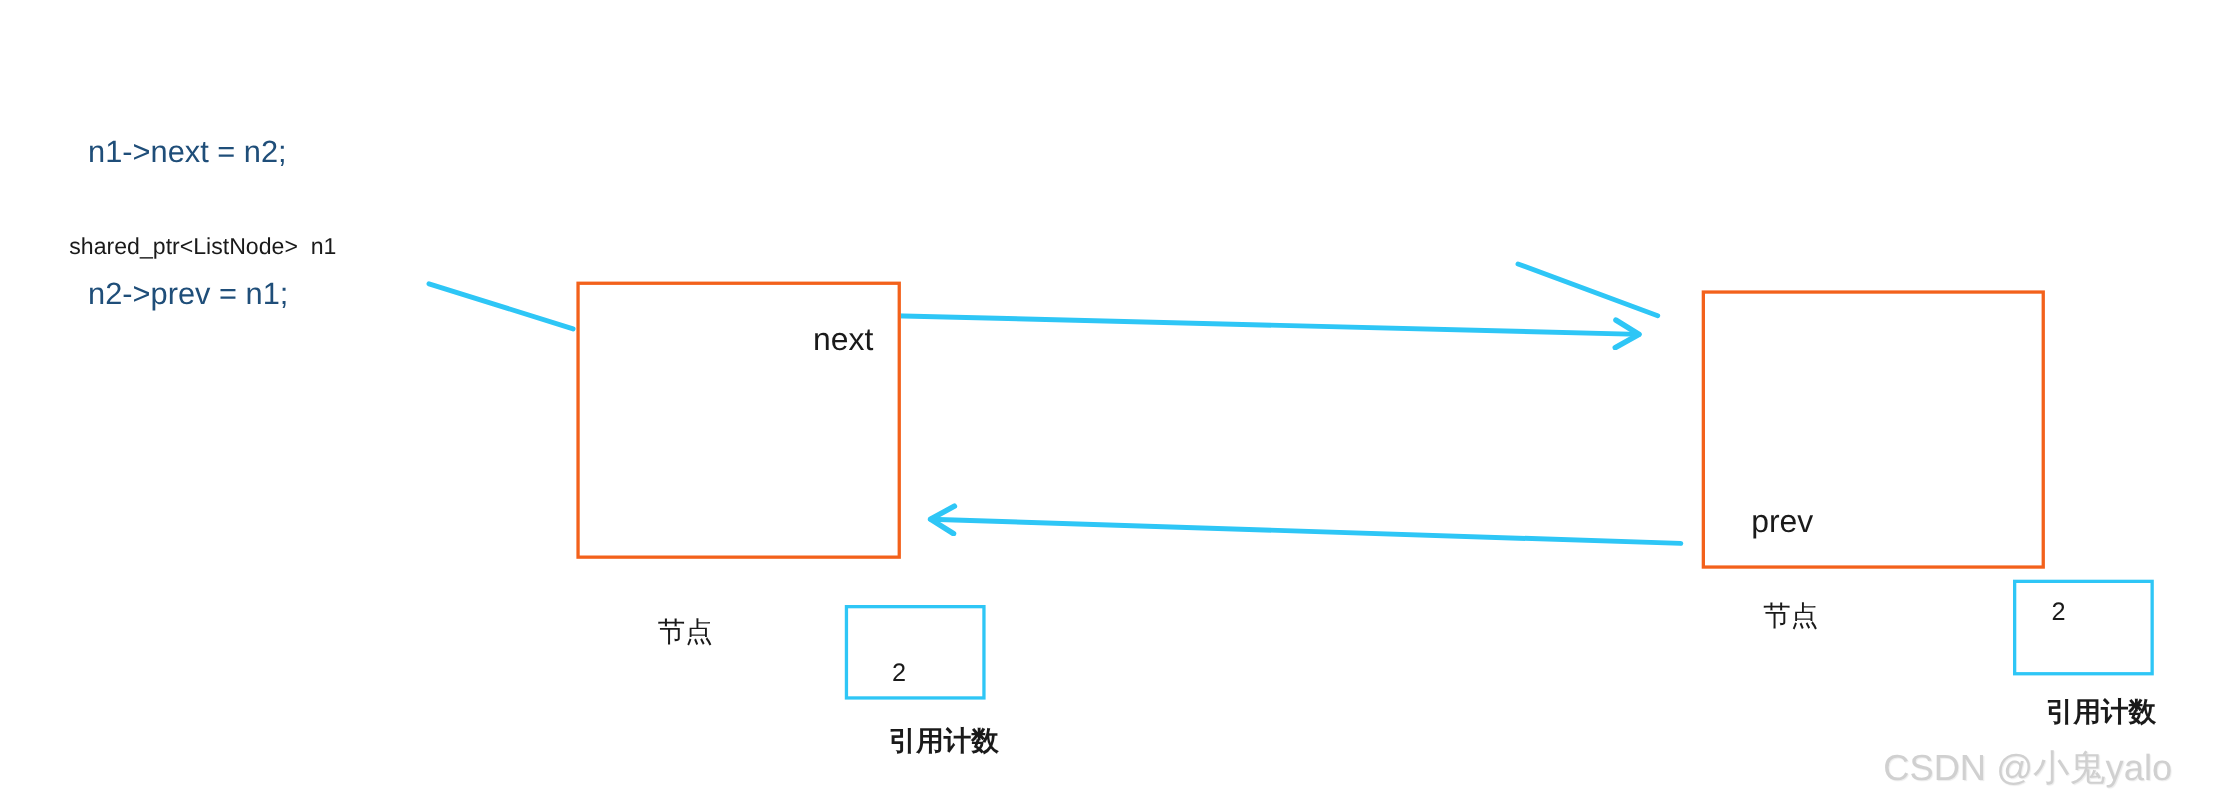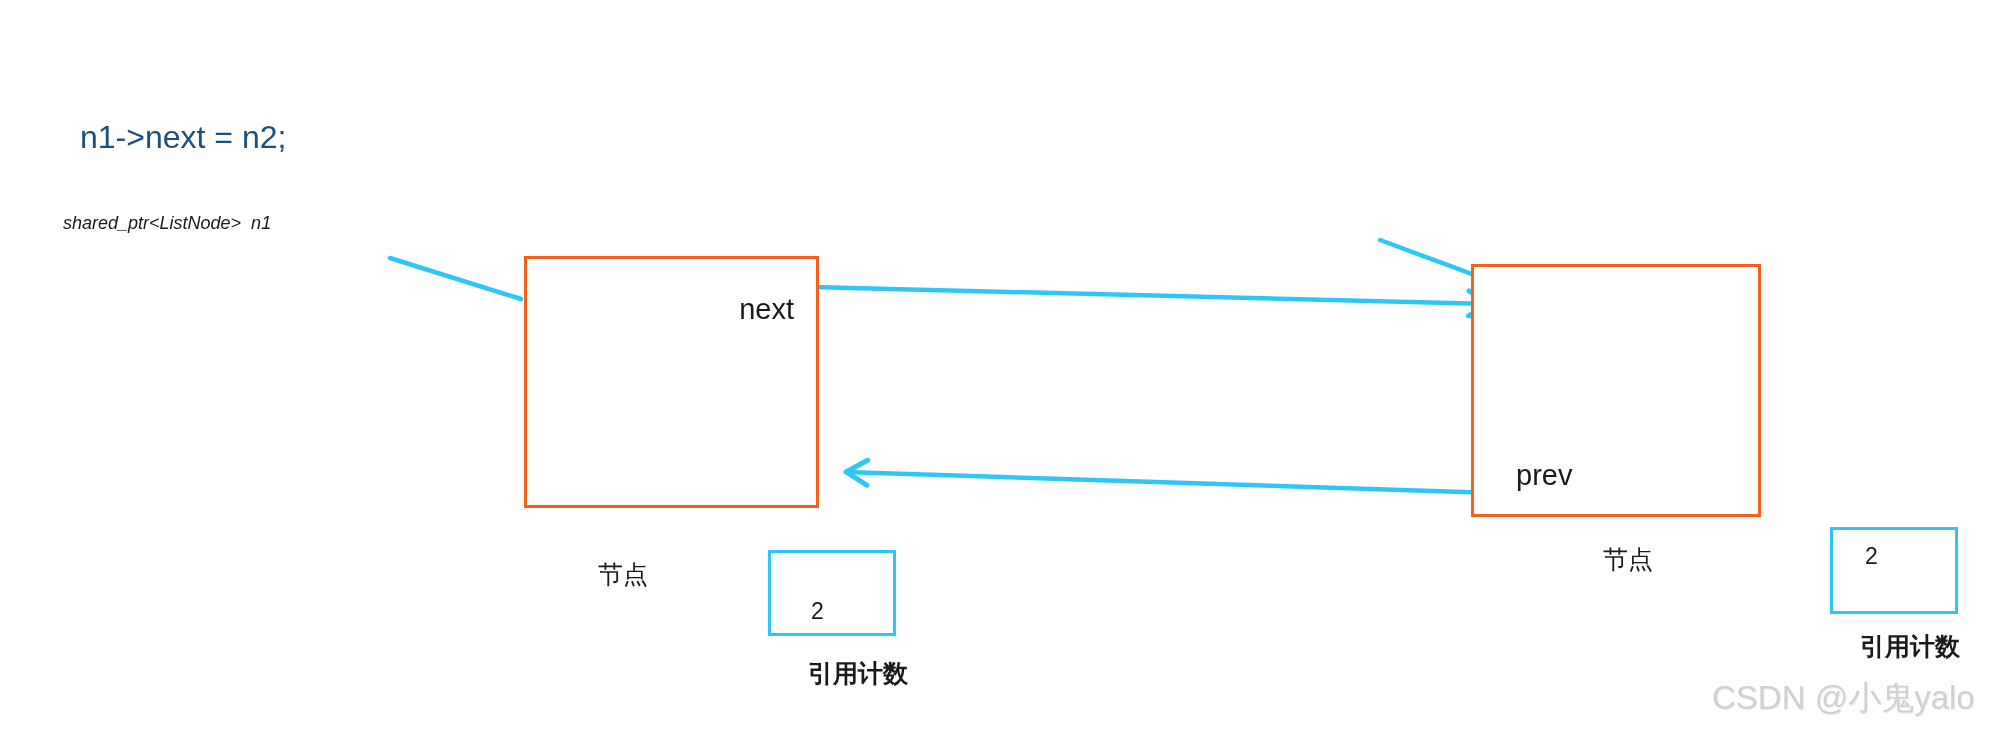--- a/index.html
+++ b/index.html
@@ -29,41 +29,40 @@
     height: 737px;
     pointer-events: none;
   }
   .arrow-layer line { stroke: var(--arrow); stroke-width: 4.5; stroke-linecap: round; }
   .arrowhead-path { stroke: var(--arrow); stroke-width: 4; fill: none; stroke-linecap: round; stroke-linejoin: round; }
 
   .code-block {
     position: absolute;
     left: 80px; top: 30px;
     color: var(--code-text);
-    font-size: 32px;
+    font-size: 28px;
     line-height: 43px;
     white-space: pre;
   }
   .pointer-label {
     position: absolute;
-    font-size: 18px;
+    font-size: 21px;
     color: var(--label-text);
     white-space: pre;
-    font-style: italic;
   }
   .pointer-label.n1 { left: 63px; top: 213px; }
   .pointer-label.n2 { left: 1063px; top: 201px; }
 
   .node-box {
     position: absolute;
     background: #ffffff;
     border: 3px solid var(--node-border);
   }
   .node-box.left { left: 524px; top: 256px; width: 295px; height: 252px; }
-  .node-box.right { left: 1471px; top: 264px; width: 290px; height: 253px; }
+  .node-box.right { left: 1547px; top: 264px; width: 312px; height: 253px; }
   .field-label {
     position: absolute;
     font-size: 29px;
     color: var(--label-text);
   }
   .field-label.next { right: 22px; top: 34px; }
   .field-label.prev { left: 42px; bottom: 22px; }
 
   .node-caption {
     position: absolute;
@@ -106,20 +105,21 @@
     white-space: pre;
   }
 </style>
 </head>
 <body>
 
 <div class="canvas">
 
   <div class="code-block">
     <div>n1-&gt;next = n2;</div>
+    <div>n2-&gt;prev = n1;</div>
   </div>
 
   <div class="pointer-label n1">shared_ptr&lt;ListNode&gt;  n1</div>
 
   <svg class="arrow-layer" viewBox="0 0 2013 737" xmlns="http://www.w3.org/2000/svg">
     <defs>
       <marker id="arrowhead" viewBox="0 0 24 24" markerWidth="30" markerHeight="30" refX="20" refY="12" orient="auto" markerUnits="userSpaceOnUse">
         <path class="arrowhead-path" d="M3,2 L20,12 L3,22"></path>
       </marker>
     </defs>

